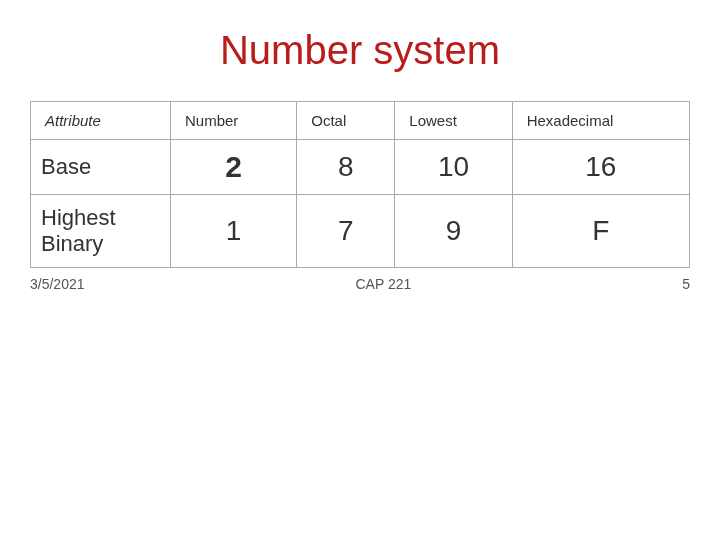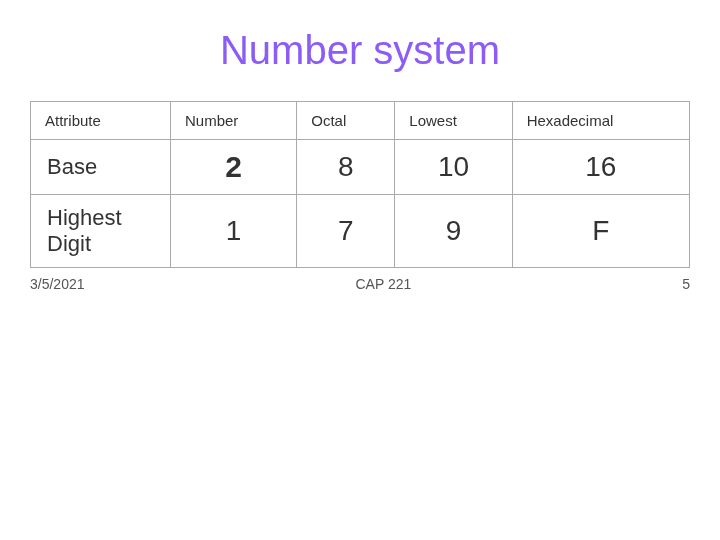--- a/index.html
+++ b/index.html
@@ -10,21 +10,21 @@
       background: #ffffff;
       font-family: Arial, sans-serif;
       display: flex;
       flex-direction: column;
       align-items: center;
       justify-content: flex-start;
       overflow: hidden;
     }
 
     #title {
-      color: #8b5cf6;
+      color: #b91c1c;
       font-size: 40px;
       font-weight: normal;
       margin-top: 28px;
       margin-bottom: 28px;
     }
 
     #table-wrapper {
       width: 660px;
     }
 
@@ -38,25 +38,26 @@
       padding: 10px 14px;
       font-size: 15px;
       font-weight: normal;
       color: #333;
       background: #fff;
       text-align: left;
     }
 
     thead tr th:first-child {
       width: 140px;
+      font-style: italic;
     }
 
     tbody tr td {
       border: 1px solid #aaa;
-      padding: 10px 16px;
+      padding: 10px 10px;
       background: #fff;
       vertical-align: middle;
       text-align: left;
     }
 
     .attr-cell {
       font-size: 22px;
       color: #333;
       font-weight: normal;
     }
@@ -103,21 +104,21 @@
     <tbody id="table-body">
     <tr>
           <td class="attr-cell" style="white-space: pre-line;">Base</td>
           <td class="data-cell-bold">2</td>
           <td class="data-cell">8</td>
           <td class="data-cell">10</td>
           <td class="data-cell">16</td>
         </tr>
         <tr>
           <td class="attr-cell" style="white-space: pre-line;">Highest
-Digit</td>
+Binary</td>
           <td class="data-cell">1</td>
           <td class="data-cell">7</td>
           <td class="data-cell">9</td>
           <td class="data-cell">F</td>
         </tr>
       </tbody>
   </table>
 </div>
 
 <div id="footer">

